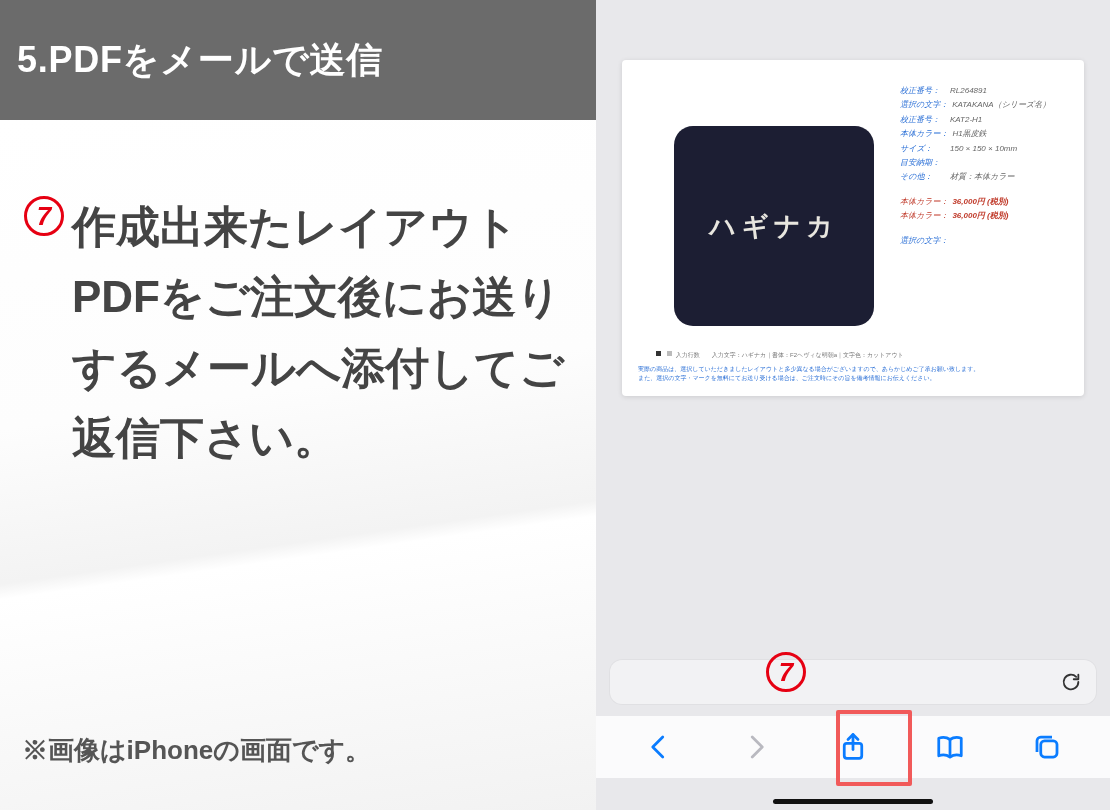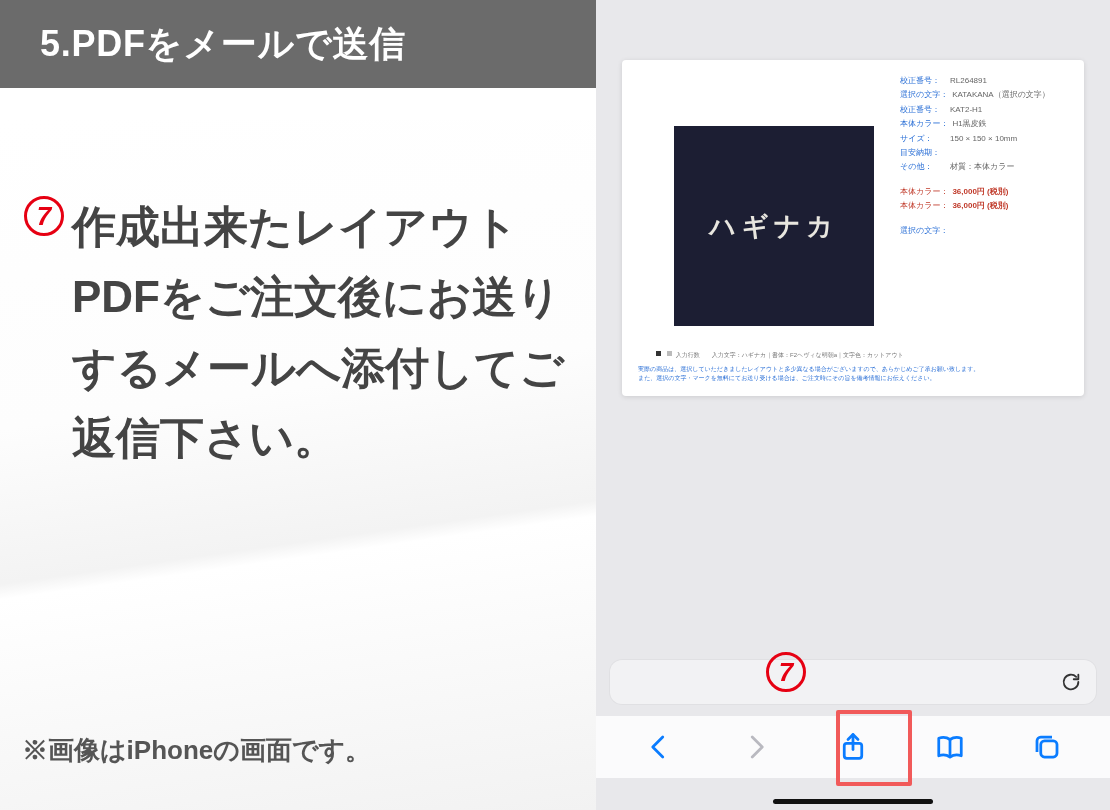--- a/index.html
+++ b/index.html
@@ -4,24 +4,24 @@
 <style>
   * { margin: 0; padding: 0; box-sizing: border-box; }
   html, body { width: 1110px; height: 810px; font-family: "Hiragino Sans", "Yu Gothic", sans-serif; overflow: hidden; background: #fff; }
 
   .stage { position: relative; width: 1110px; height: 810px; }
 
   
   .left-col { position: absolute; left: 0; top: 0; width: 596px; height: 810px; }
 
   .title-bar {
-    position: absolute; left: 0; top: 0; width: 596px; height: 88px;
+    position: absolute; left: 0; top: 0; width: 596px; height: 120px;
     background: #6b6b6b; color: #fff;
     display: flex; align-items: center;
-    padding-left: 40px;
+    padding-left: 17px;
     font-size: 36px; font-weight: 700; letter-spacing: 0.02em;
   }
 
   .left-bg {
     position: absolute; left: 0; top: 120px; width: 596px; height: 690px;
     background: linear-gradient(172deg, #ffffff 0%, #fdfdfd 40%, #f3f3f3 60%, #ffffff 62%, #f2f2f2 100%);
   }
 
   .step {
     position: absolute; left: 24px; top: 192px; width: 552px;
@@ -57,25 +57,26 @@
   }
 
   .pdf-body { display: flex; gap: 18px; }
 
   .preview {
     width: 200px; height: 200px; margin-top: 52px; margin-left: 36px;
     background: #1c1e33;
     display: flex; align-items: center; justify-content: center;
     color: #e8e6df; font-size: 26px; font-weight: 700; letter-spacing: 0.22em;
     font-family: "Yu Gothic", sans-serif;
+    border-radius: 19px;
   }
 
   .spec {
-    margin-left: auto; width: 168px; 
-    font-size: 8px; color: #777; line-height: 1.8;
+    margin-left: auto; width: 168px; margin-top: 10px;
+    font-size: 8px; color: #777; line-height: 1.8; font-style: italic;
   }
   .spec .row { display: flex; gap: 4px; white-space: nowrap; }
   .spec .row .k { color: #2a6fd6; min-width: 46px; }
   .spec .row .v { color: #666; }
   .spec .price .k { color: #c03a2a; }
   .spec .price .v { color: #c03a2a; font-weight: 600; }
   .spec .total .k { color: #c03a2a; }
   .spec .total .v { color: #c03a2a; font-weight: 700; }
   .spec .gap { height: 10px; }
 
@@ -166,21 +167,21 @@
         <div class="preview">
           <span>ハギナカ</span>
         </div>
         <div class="spec">
           <div class="row">
               <span class="k">校正番号：</span>
               <span class="v">RL264891</span>
             </div>
           <div class="row">
               <span class="k">選択の文字：</span>
-              <span class="v">KATAKANA（選択の文字）</span>
+              <span class="v">KATAKANA（シリーズ名）</span>
             </div>
           <div class="row">
               <span class="k">校正番号：</span>
               <span class="v">KAT2-H1</span>
             </div>
           <div class="row">
               <span class="k">本体カラー：</span>
               <span class="v">H1黒皮鉄</span>
             </div>
           <div class="row">

